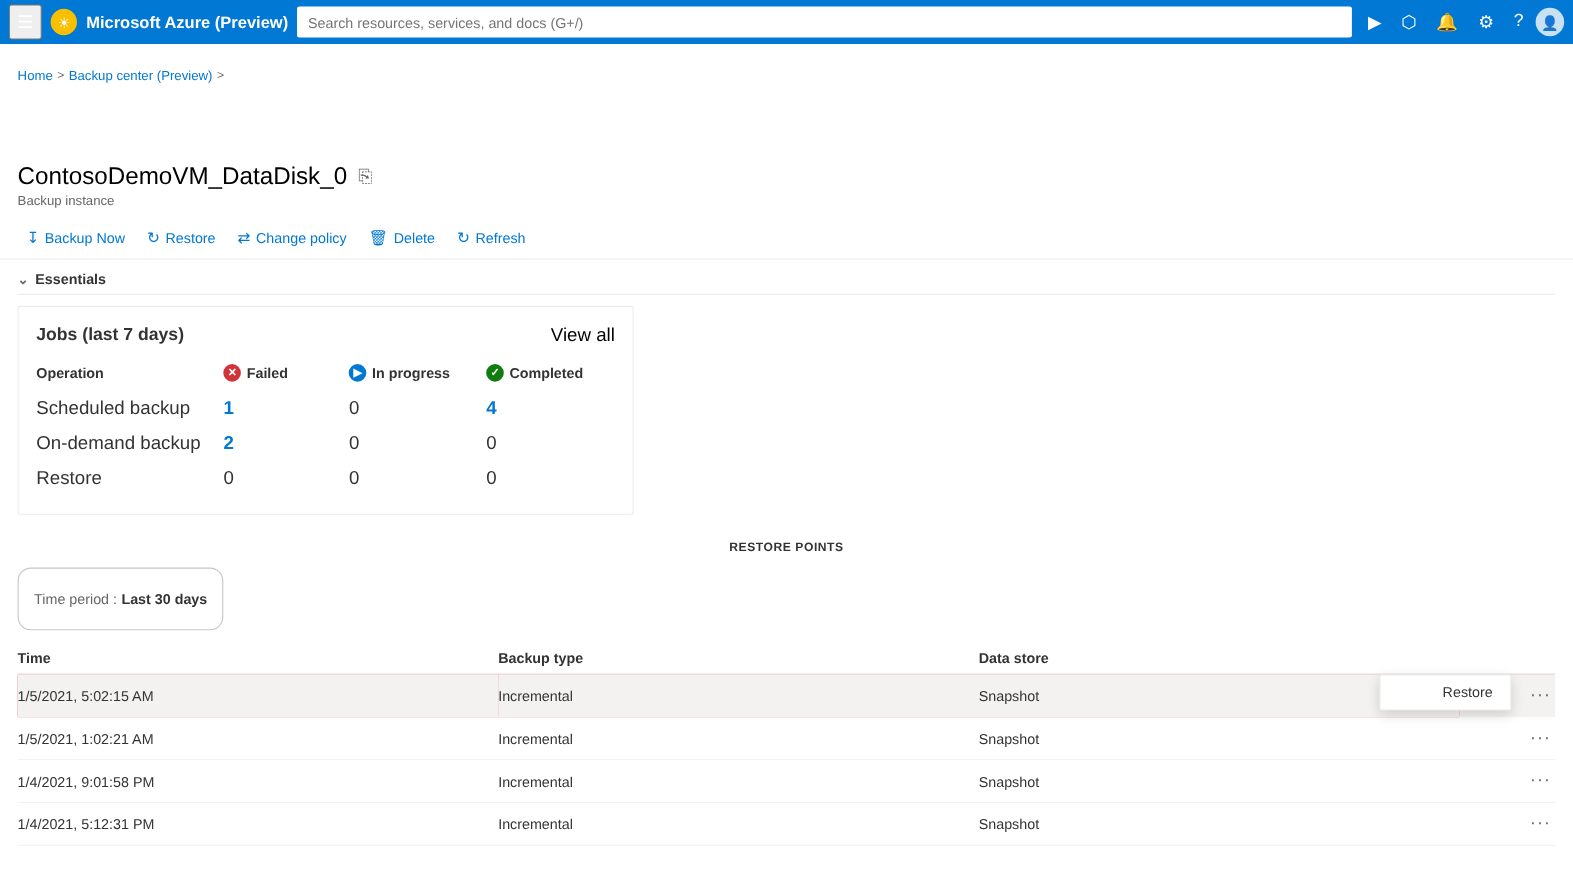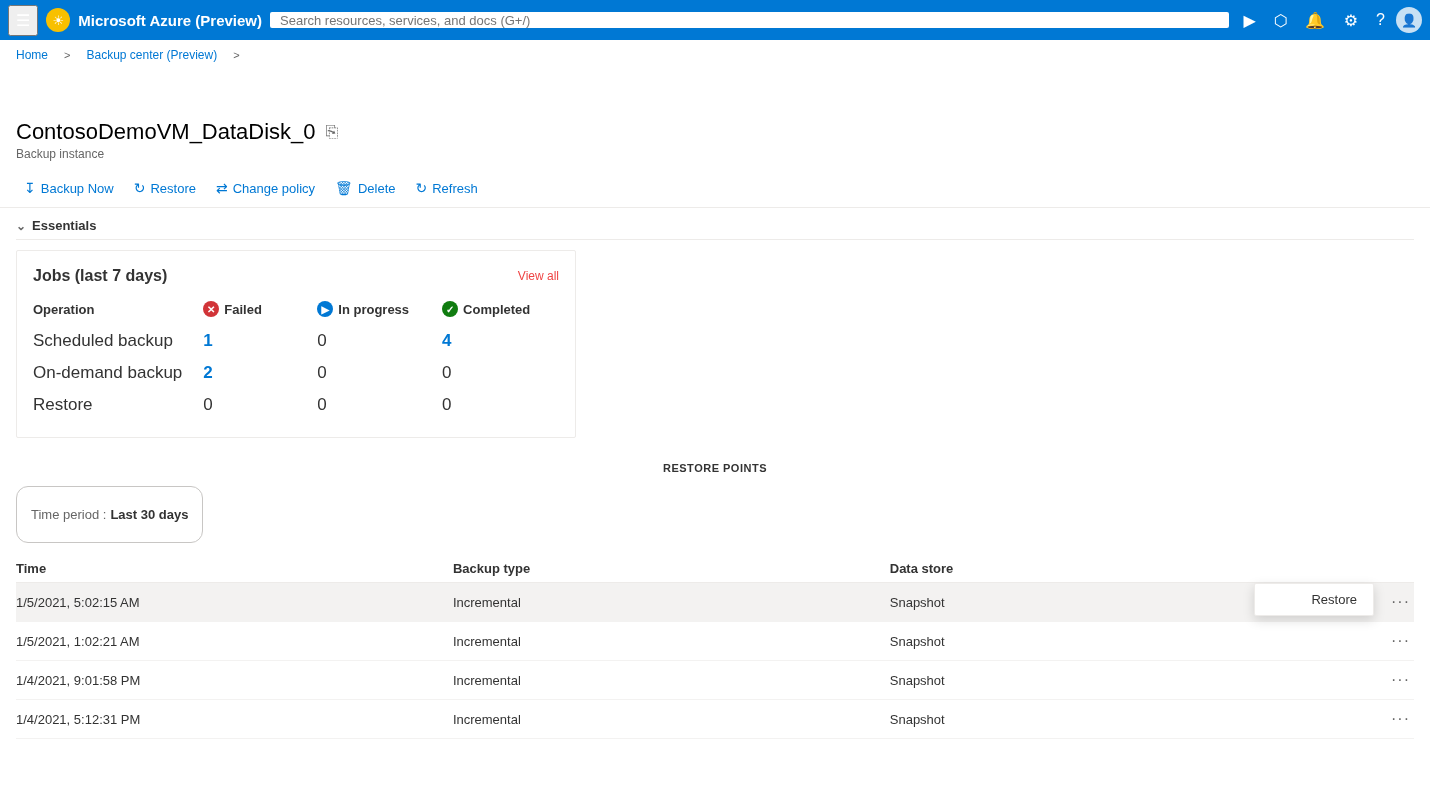--- a/index.html
+++ b/index.html
@@ -32,21 +32,21 @@
       border-radius: 50%;
       width: 24px;
       height: 24px;
       display: flex;
       align-items: center;
       justify-content: center;
       font-size: 13px;
     }
     .topbar-search {
       flex: 1;
-      height: 16px;
+      height: 28px;
       border: none;
       border-radius: 2px;
       padding: 0 10px;
       font-size: 13px;
       background: #fff;
       color: #333;
       outline: none;
     }
     .topbar-icons {
       display: flex;
@@ -73,26 +73,26 @@
       display: flex;
       align-items: center;
       justify-content: center;
       font-size: 13px;
       color: #0078d4;
       cursor: pointer;
     }
 
     
     .breadcrumb {
-      padding: 8px 16px;
+      padding: 22px 16px;
       font-size: 12px;
       color: #0078d4;
       display: flex;
       align-items: center;
-      gap: 16px;
+      gap: 4px;
     }
     .breadcrumb a { color: #0078d4; text-decoration: none; }
     .breadcrumb-sep { color: #666; font-size: 11px; }
 
     
     .page-header {
       padding: 4px 16px 0 16px;
       display: flex;
       align-items: center;
       gap: 10px;
@@ -173,23 +173,23 @@
       justify-content: space-between;
       align-items: center;
       margin-bottom: 12px;
     }
     .jobs-title {
       font-size: 16px;
       font-weight: 600;
       color: #333;
     }
     .view-all-link {
-      color: #ef4444;
+      color: #000000;
       text-decoration: none;
-      font-size: 12px;
+      font-size: 17px;
     }
 
     
     .jobs-table {
       width: 100%;
       border-collapse: collapse;
     }
     .jobs-table th {
       font-weight: 600;
       font-size: 13px;

